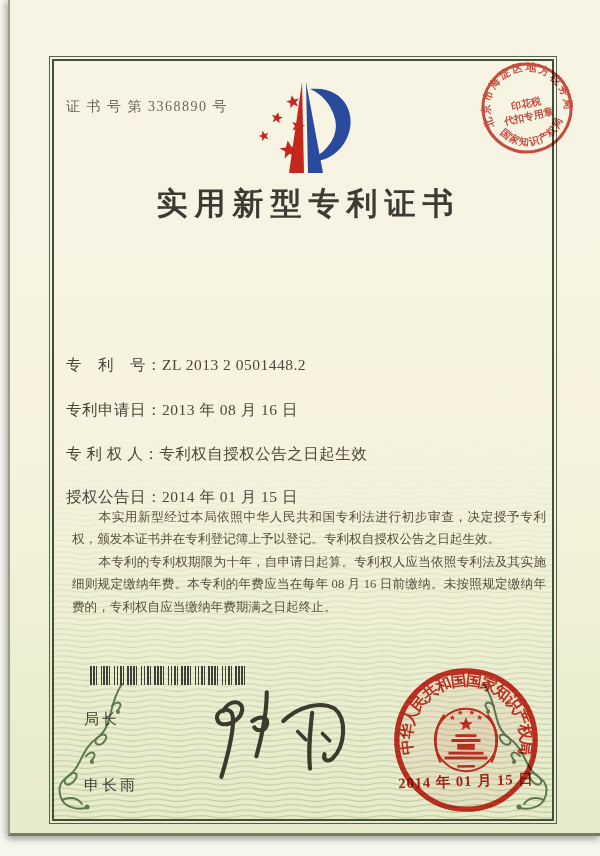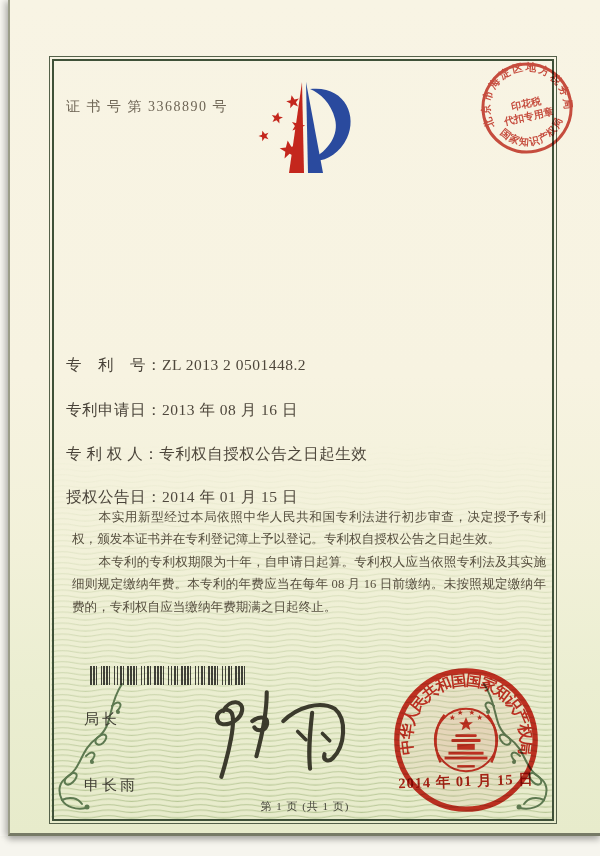--- a/index.html
+++ b/index.html
@@ -153,20 +153,21 @@
     <text font-size="10.5" font-weight="bold" fill="#c5372b" font-family="'Liberation Serif','DejaVu Serif',serif">
       <textPath href="#taxTop" startOffset="3" textLength="138" lengthAdjust="spacing">北京市海淀区地方税务局</textPath>
     </text>
     <text x="0" y="-1" text-anchor="middle" font-size="10" font-weight="bold" fill="#c5372b" font-family="'Liberation Serif','DejaVu Serif',serif">印花税</text>
     <text x="0" y="12" text-anchor="middle" font-size="10" font-weight="bold" fill="#c5372b" font-family="'Liberation Serif','DejaVu Serif',serif">代扣专用章</text>
     <text font-size="10" font-weight="bold" fill="#c5372b" font-family="'Liberation Serif','DejaVu Serif',serif">
       <textPath href="#taxBottom" startOffset="2.5" textLength="76" lengthAdjust="spacing">国家知识产权局</textPath>
     </text>
   </svg>
 
+  <div class="title">实用新型专利证书</div>
 
   <div class="field" style="top:355px">
     <span>专　利　号：</span><span class="fvalue">ZL 2013 2 0501448.2</span>
   </div>
   <div class="field" style="top:400px">
     <span>专利申请日：</span><span class="fvalue">2013 年 08 月 16 日</span>
   </div>
   <div class="field" style="top:444px">
     <span>专 利 权 人：</span><span class="fvalue">专利权自授权公告之日起生效</span>
   </div>
@@ -222,15 +223,14 @@
       </g>
       <g fill="none" stroke="#cb2317" stroke-width="2.5">
         <path d="M-26,23 C-34,7 -33,-13 -22,-26"></path>
         <path d="M26,23 C34,7 33,-13 22,-26"></path>
         <path d="M-9,27 H9"></path>
       </g>
     </g>
   </svg>
   <div class="seal-date">2014 年 01 月 15 日</div>
 
-  <div class="footer">第 1 页 (共 1 页)</div>
 
 </div>
 
 </body></html>

